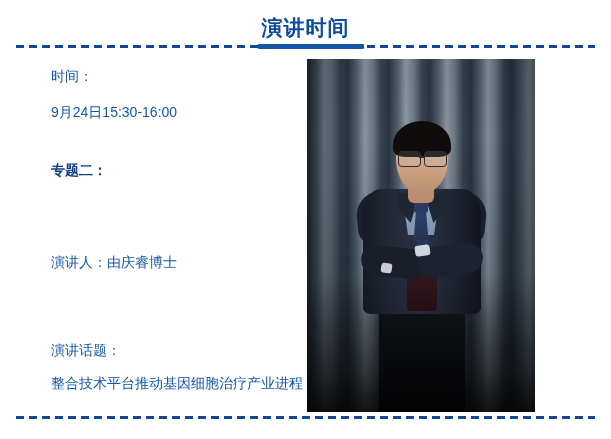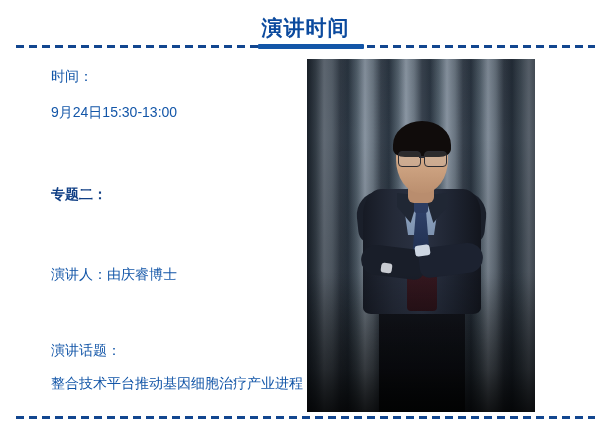--- a/index.html
+++ b/index.html
@@ -63,23 +63,23 @@
     color: #1356a8;
     font-size: 14px;
     line-height: 20px;
     white-space: nowrap;
     padding-left: 24px;
   }
   .txt.bold { font-weight: bold; color: #103f85; }
 
   .l-time-label   { top: 66px; }
   .l-time-value   { top: 102px; }
-  .l-topic-label  { top: 160px; margin-top: 24px; }
+  .l-topic-label  { top: 160px; }
   .l-topic-value  { top: 192px; }
-  .l-speaker      { top: 252px; margin-top: 12px; }
+  .l-speaker      { top: 252px; }
   .l-talk-label   { top: 340px; }
   .l-talk-value   { top: 373px; }
 
   
   .photo {
     position: absolute;
     left: 307px;
     top: 59px;
     width: 228px;
     height: 353px;
@@ -280,21 +280,21 @@
 <div id="stage">
 
   <div class="hdr-title">演讲时间</div>
 
   <div class="rule-dashed rule-top"></div>
 
   <div class="rule-accent"></div>
 
   <div class="txt l-time-label">时间：</div>
 
-  <div class="txt l-time-value">9月24日15:30-13:00</div>
+  <div class="txt l-time-value">9月24日15:30-16:00</div>
 
   <div class="txt bold l-topic-label">专题二：</div>
 
 
   <div class="txt l-speaker">演讲人：由庆睿博士</div>
 
   <div class="txt l-talk-value">整合技术平台推动基因细胞治疗产业进程</div>
 
   <div class="txt l-talk-label">演讲话题：</div>
 

